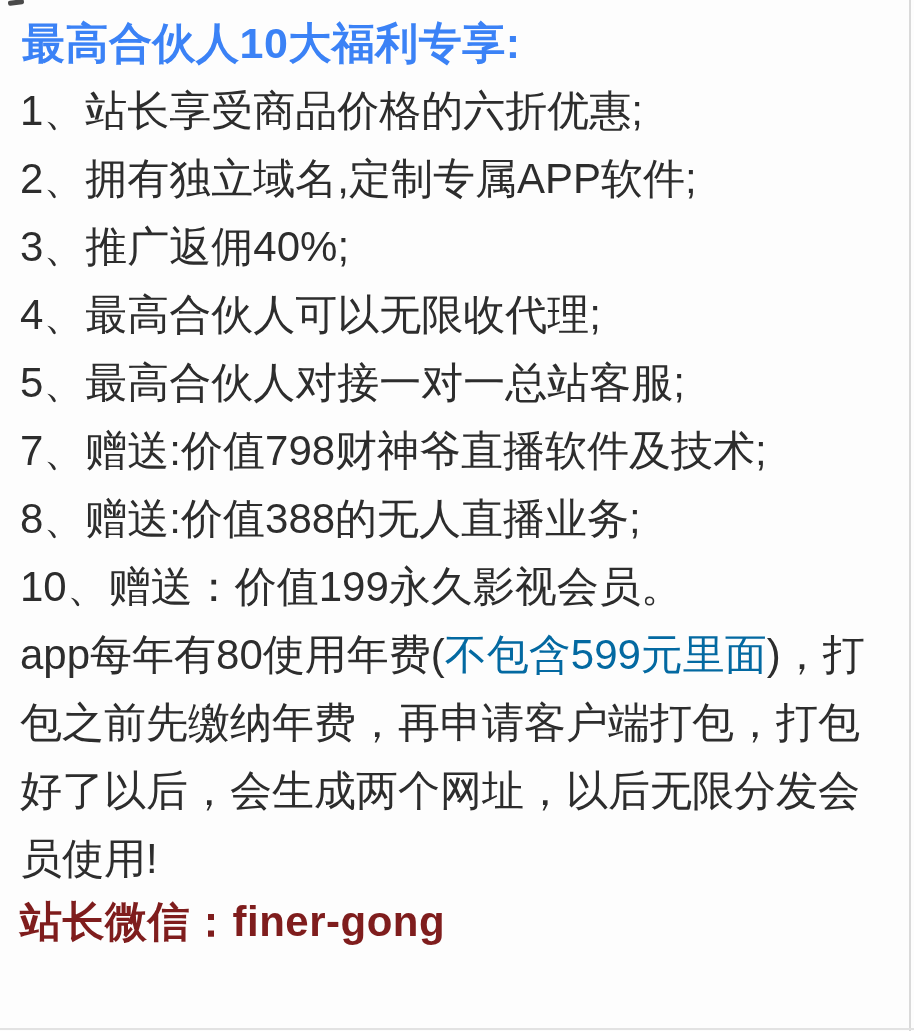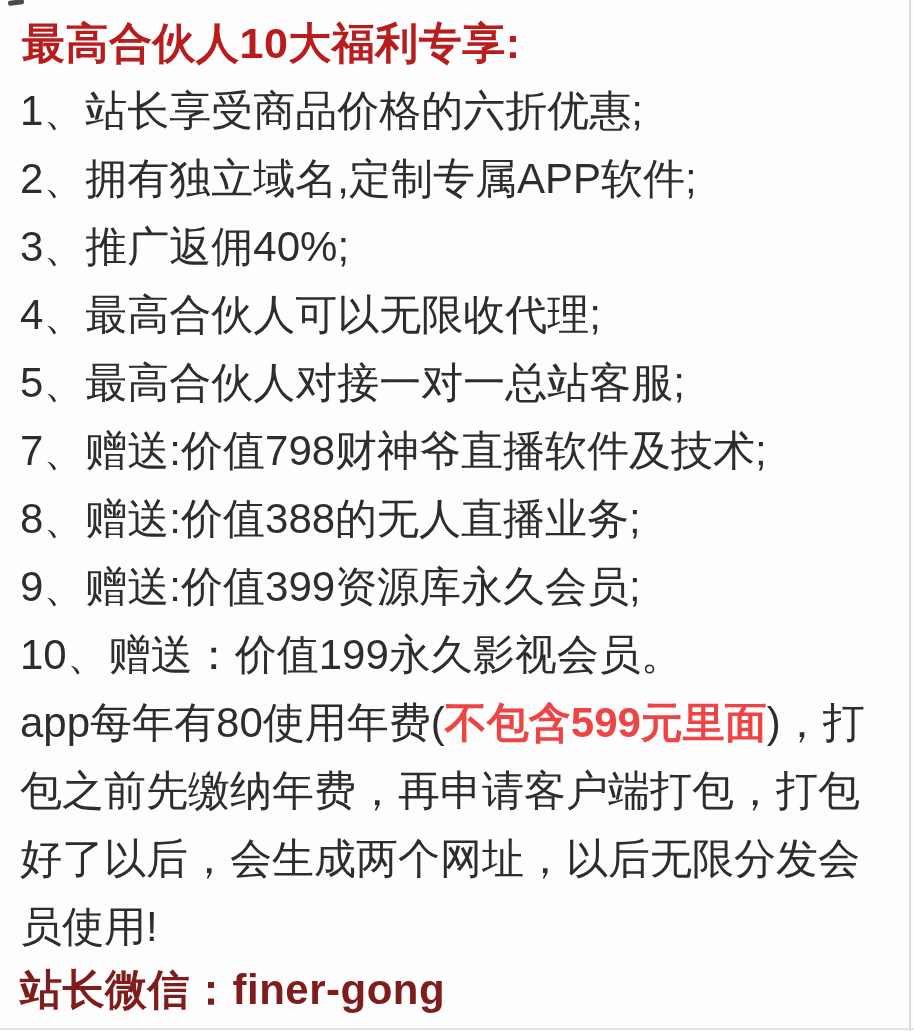--- a/index.html
+++ b/index.html
@@ -21,36 +21,36 @@
     background: #fdfdfd;
     padding: 14px 10px 0 20px;
     color: #2d2d2d;
   }
   .title {
     font-size: 43px;
     font-weight: 700;
     line-height: 58px;
     height: 58px;
     margin: 0 0 8px 2px;
-    color: #b91c1c;
+    color: #3b82f6;
     white-space: nowrap;
     letter-spacing: 0.5px;
   }
   .line {
     font-size: 42px;
     font-weight: 400;
     line-height: 61px;
     height: 61px;
     white-space: nowrap;
     color: #2d2d2d;
     margin-top: 7px;
   }
   .bold-inline {
-    font-weight: 700;
-    color: #ef4444;
+    font-weight: 400;
+    color: #0369a1;
   }
   .wechat-line {
     font-size: 42px;
     font-weight: 700;
     line-height: 66px;
     height: 66px;
     white-space: nowrap;
     color: #7f1d1d;
     letter-spacing: 0.5px;
   }
@@ -90,21 +90,20 @@
 
   <h1 class="title">最高合伙人10大福利专享:</h1>
 
   <div class="line">1、站长享受商品价格的六折优惠;</div>
   <div class="line">2、拥有独立域名,定制专属APP软件;</div>
   <div class="line">3、推广返佣40%;</div>
   <div class="line">4、最高合伙人可以无限收代理;</div>
   <div class="line">5、最高合伙人对接一对一总站客服;</div>
   <div class="line">7、赠送:价值798财神爷直播软件及技术;</div>
   <div class="line">8、赠送:价值388的无人直播业务;</div>
-  <div class="line">9、赠送:价值399资源库永久会员;</div>
   <div class="line">10、赠送：价值199永久影视会员。</div>
 
   <div class="line"><span>app每年有80使用年费(</span><span class="bold-inline">不包含599元里面</span><span>)，打</span></div>
   <div class="line">包之前先缴纳年费，再申请客户端打包，打包</div>
   <div class="line">好了以后，会生成两个网址，以后无限分发会</div>
   <div class="line">员使用!</div>
 
   <div class="wechat-line"><span>站长微信：</span><span>finer-gong</span></div>
 
   <div class="edge-right"></div>

